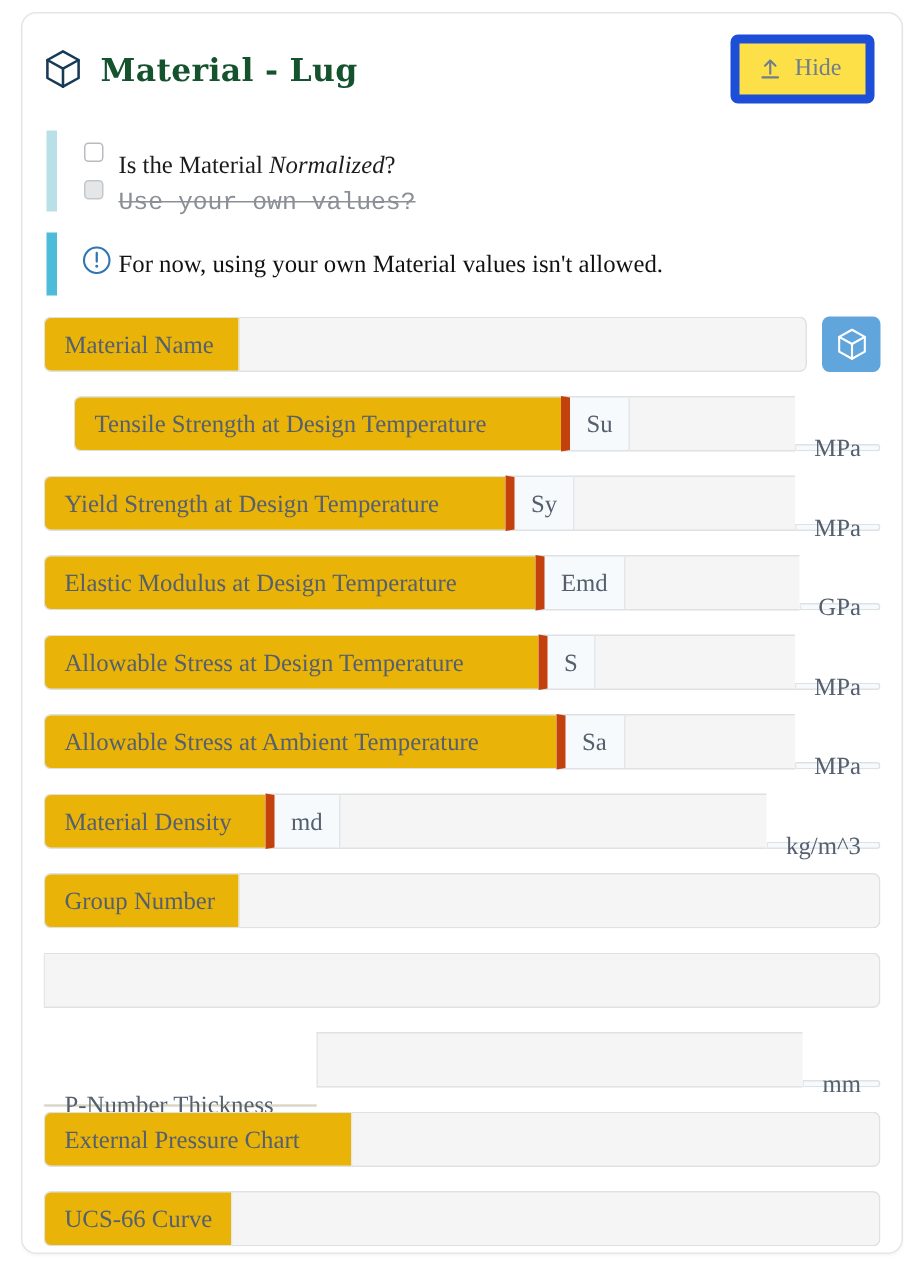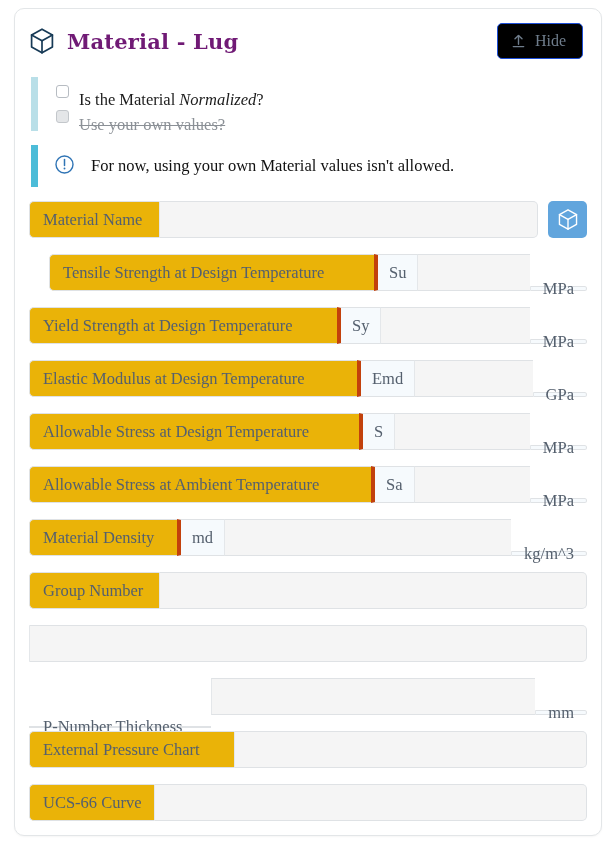--- a/index.html
+++ b/index.html
@@ -38,30 +38,30 @@
   .title-wrap {
     display: flex;
     align-items: center;
     gap: 12px;
   }
   .cube-icon svg { display: block; }
   .card-title {
     font-family: "DejaVu Serif", "Liberation Serif", serif;
     font-size: 21px;
     font-weight: bold;
-    color: #701a75;
+    color: #14532d;
     letter-spacing: 0.2px;
     white-space: nowrap;
   }
   .hide-btn {
     display: flex;
     align-items: center;
     gap: 9px;
-    background: #000000;
-    border: 1px solid #1d4ed8;
+    background: #fde047;
+    border: 6px solid #1d4ed8;
     border-radius: 5px;
     padding: 8px 16px 8px 13px;
     cursor: pointer;
     justify-content: space-between;
   }
   .hide-btn .hide-label {
     font-family: "Liberation Serif", serif;
     font-size: 16px;
     color: #6f7d8c;
   }
@@ -99,30 +99,31 @@
     color: #1c1c1c;
     font-family: "Liberation Serif", serif;
     white-space: nowrap;
     margin-top: 16px;
   }
   .check-label em { font-style: italic; }
   .check-label.struck {
     color: #8b9096;
     text-decoration: line-through;
     text-decoration-thickness: 1px;
+    font-family: Liberation Mono, monospace;
   }
 
   
   .alert {
     margin: 14px 0 0 16px;
     border-left: 7px solid #4cbcd8;
     padding: 4px 0 4px 16px;
     display: flex;
     align-items: center;
-    gap: 16px;
+    gap: 4px;
     height: 34px;
   }
   .alert-text {
     font-size: 16.5px;
     color: #111111;
     font-family: "Liberation Serif", serif;
     white-space: nowrap;
   }
 
   
@@ -147,21 +148,21 @@
   }
   .seg-label {
     background: #eab308;
     border-right: none;
     border-radius: 5px 0 0 5px;
     padding: 0 13px;
   }
   .seg-symbol {
     background: #f6fafd;
     border-right: none;
-    border-left: 4px solid #c2410c;
+    border-left: 6px solid #c2410c;
     padding: 0 11px;
     justify-content: center;
   }
   .seg-input {
     background: #f5f5f5;
     border-left: 1px solid #e4e7ea;
     border-right: none;
     flex: 1 1 auto;
     min-width: 0;
   }

